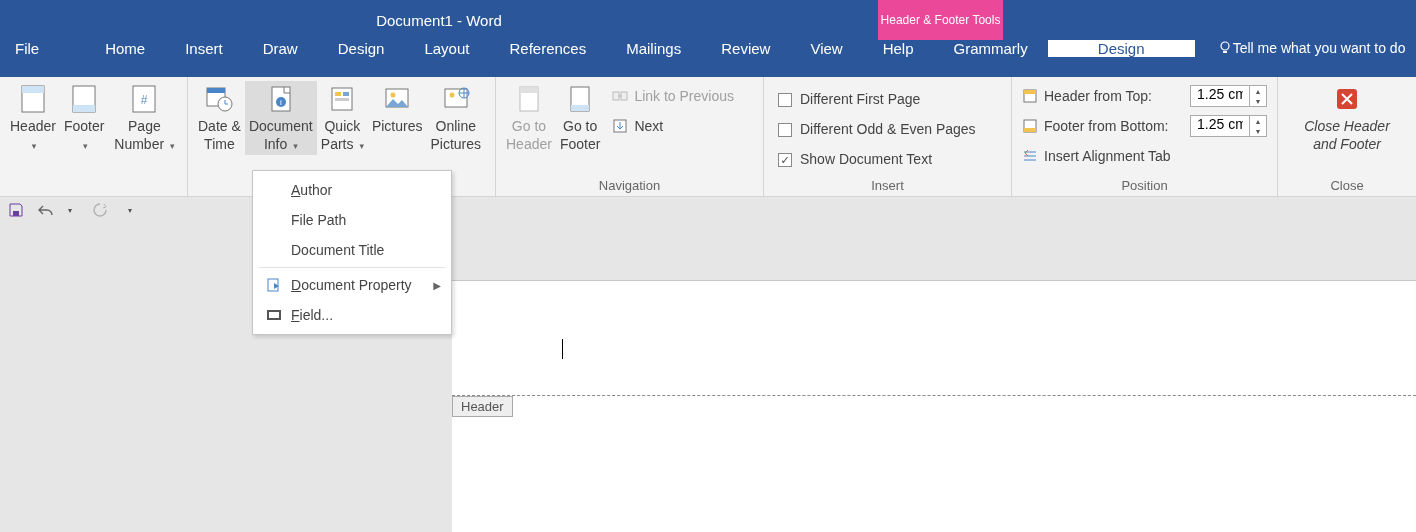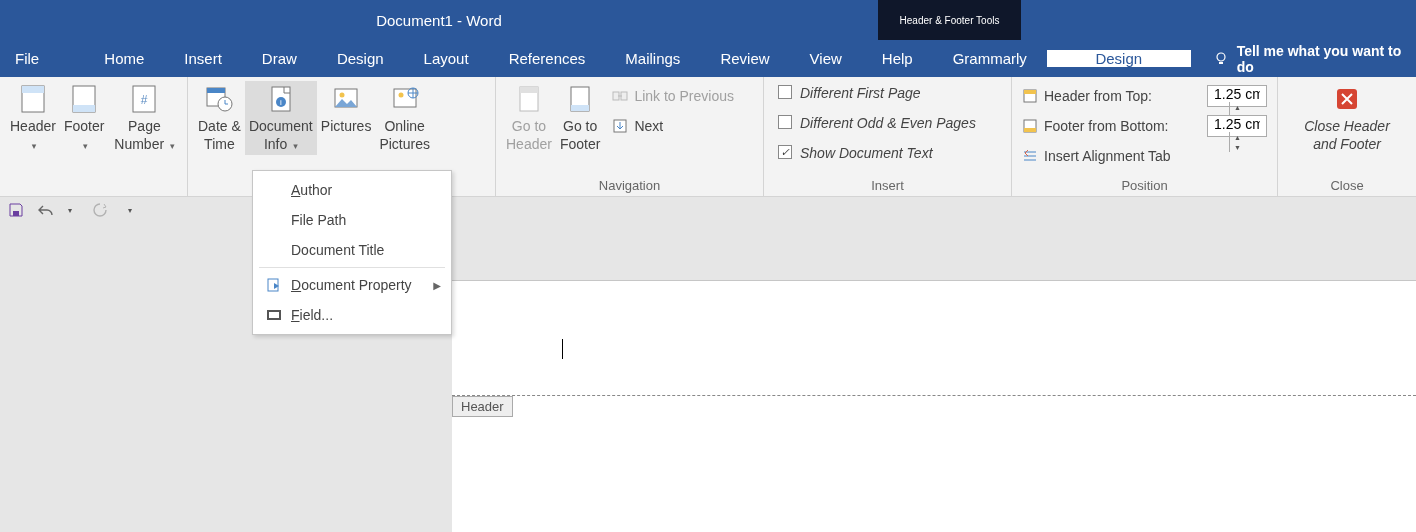--- a/index.html
+++ b/index.html
@@ -1,42 +1,42 @@
 <!DOCTYPE html>
 <html><head>
 <meta charset="utf-8">
 <style>
   * { box-sizing: border-box; margin: 0; padding: 0; font-family: "Segoe UI", Arial, sans-serif; }
   body { width: 1416px; height: 532px; background: #e6e6e6; overflow: hidden; font-size: 14px; color: #444; }
 
   .titlebar { height: 40px; background: #2b579a; display: flex; align-items: stretch; color: #fff; }
   .titlebar .title { flex: 0 0 878px; display: flex; align-items: center; justify-content: center; font-size: 15px; }
-  .contextual-tab { width: 143px; background: #0f172a; display: flex; align-items: center; justify-content: center; font-size: 10px; }
-
-  .tabstrip { height: 37px; background: #2b579a; display: flex; align-items: center; color: #fff; }
+  .contextual-tab { width: 125px; background: #ec4899; display: flex; align-items: center; justify-content: center; font-size: 12px; }
+
+  .tabstrip { height: 37px; background: #2b579a; display: flex; align-items: flex-start; color: #fff; }
   .tabstrip .tab { padding: 0 20px; display: flex; align-items: center; font-size: 15px; cursor: pointer; }
   .tabstrip .tab.file { padding: 0 18px 0 15px; }
   .tabstrip .tab.active { background: #fff; color: #2b579a; width: 147px; justify-content: center; }
-  .tellme { display: flex; align-items: center; padding-left: 22px; gap: 8px; font-weight: bold; }
+  .tellme { display: flex; align-items: center; padding-left: 22px; gap: 0; }
 
   .ribbon { height: 120px; background: #f3f3f3; border-bottom: 1px solid #d4d4d4; display: flex; }
   .group { border-right: 1px solid #d4d4d4; display: flex; flex-direction: column; padding: 4px 6px 0; }
   .group-body { flex: 1; display: flex; align-items: flex-start; }
   .group-label { text-align: center; font-size: 13px; color: #666; padding-bottom: 3px; }
   .vbtn { display: flex; flex-direction: column; align-items: center; justify-content: flex-start; padding: 2px 4px; min-width: 48px; text-align: center; font-size: 14px; line-height: 1.25; cursor: pointer; }
   .vbtn .ico { width: 32px; height: 32px; display: flex; align-items: center; justify-content: center; margin-bottom: 3px; }
   .vbtn.pressed { background: #dcdcdc; }
   .dropcaret { font-size: 9px; padding-left: 2px; color: #666; }
   .vbtn.disabled, .smallbtn.disabled { color: #a0a0a0; cursor: default; }
   .smallcol { display: flex; flex-direction: column; }
   .smallbtn { display: flex; align-items: center; gap: 6px; padding: 4px 8px; font-size: 14px; cursor: pointer; height: 30px; }
-  .optrow { display: flex; align-items: flex-start; gap: 8px; padding: 4px 8px; font-size: 14px; height: 30px; font-style: italic; }
+  .optrow { display: flex; align-items: flex-end; gap: 8px; padding: 4px 8px; font-size: 14px; height: 30px; }
   .chk { width: 14px; height: 14px; border: 1px solid #888; background: #fff; display: inline-flex; align-items: center; justify-content: center; font-size: 11px; color: #444; }
   .posrow { display: flex; align-items: center; gap: 6px; padding: 2px 4px; height: 30px; font-size: 14px; }
-  .spin { display: inline-flex; align-items: center; border: 1px solid #ababab; background: #fff; height: 22px; flex-direction: column; }
+  .spin { display: inline-flex; align-items: flex-start; border: 1px solid #ababab; background: #fff; height: 22px; }
   .spin input { border: 0; width: 58px; padding: 0 6px; font-size: 14px; outline: none; }
   .spin .spinbtns { display: flex; flex-direction: column; border-left: 1px solid #ababab; }
   .spin .spinbtns span { width: 16px; height: 10px; display: flex; align-items: center; justify-content: center; font-size: 7px; color: #555; cursor: pointer; }
   .close-group .vbtn { min-width: 96px; font-style: italic; }
 
   .qat { height: 26px; background: #e6e6e6; display: flex; align-items: center; padding-left: 6px; gap: 10px; }
   .qat .qbtn { width: 20px; height: 20px; display: flex; align-items: center; justify-content: center; font-size: 14px; color: #555; cursor: pointer; }
 
   .canvas { position: relative; height: 309px; }
   .page { position: absolute; left: 452px; top: 57px; width: 964px; height: 252px; background: #fff; border-top: 1px solid #c6c6c6;}
@@ -145,20 +145,32 @@
               <circle cx="14" cy="18" r="5" fill="#4a86c7"></circle>
               <text x="14" y="21" font-size="8" fill="#fff" text-anchor="middle">i</text>
             </svg>
           </span>
         <span style="white-space:pre"><span>Document
 Info</span> <span class="dropcaret">▾</span></span>
       </div>
       <div class="vbtn">
         <span class="ico">
             <svg width="28" height="30">
+              <rect x="4" y="4" width="20" height="22" fill="#fff" stroke="#777"></rect>
+              <rect x="7" y="8" width="6" height="4" fill="#f2c34e"></rect>
+              <rect x="15" y="8" width="6" height="4" fill="#7aa6d6"></rect>
+              <rect x="7" y="14" width="14" height="3" fill="#ccc"></rect>
+            </svg>
+          </span>
+        <span style="white-space:pre"><span>Quick
+Parts</span> <span class="dropcaret">▾</span></span>
+      </div>
+      <div class="vbtn">
+        <span class="ico">
+            <svg width="28" height="30">
               <rect x="3" y="5" width="22" height="18" fill="#fff" stroke="#777"></rect>
               <circle cx="10" cy="11" r="2.5" fill="#f2c34e"></circle>
               <path d="M3 23l7-8 5 5 4-4 6 7z" fill="#7aa6d6"></path>
             </svg>
           </span>
         <span>Pictures</span>
       </div>
       <div class="vbtn">
         <span class="ico">
             <svg width="28" height="30">

